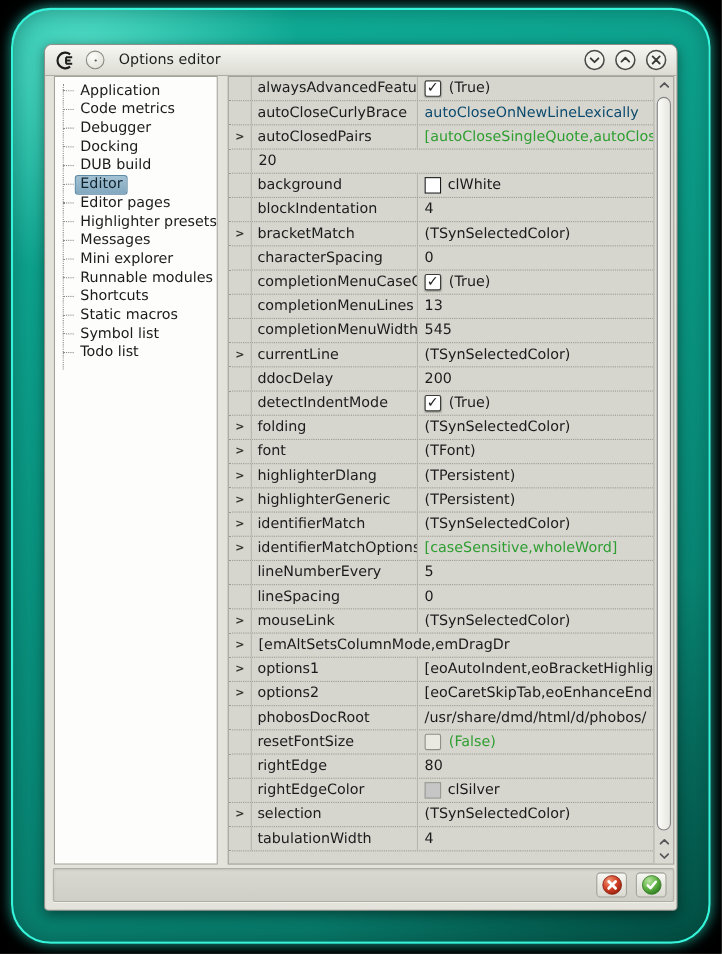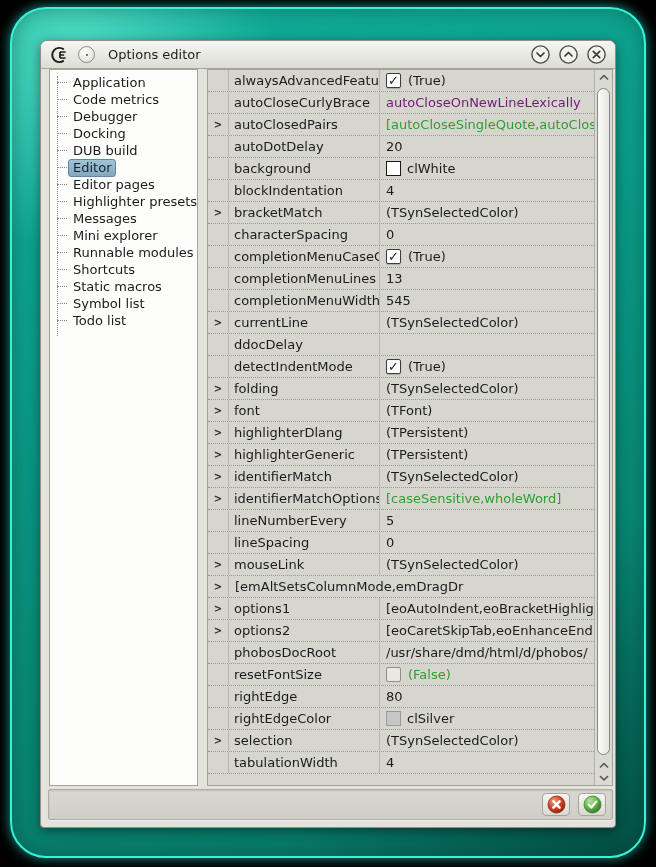--- a/index.html
+++ b/index.html
@@ -138,33 +138,32 @@
           <span class="pname">alwaysAdvancedFeatures</span>
           <span class="pval">
             <span class="cb checked">✓</span>
             <span>(True)</span>
           </span>
         </div>
         <div class="prow">
           <span class="pexp"></span>
           <span class="pname">autoCloseCurlyBrace</span>
           <span class="pval">
-            <span style="color: #701a75;">autoCloseOnNewLineLexically</span>
+            <span style="color: #0c4a6e;">autoCloseOnNewLineLexically</span>
           </span>
         </div>
         <div class="prow">
           <span class="pexp">&gt;</span>
           <span class="pname">autoClosedPairs</span>
           <span class="pval">
             <span style="color: rgb(47, 158, 49);">[autoCloseSingleQuote,autoCloseD</span>
           </span>
         </div>
         <div class="prow">
           <span class="pexp"></span>
-          <span class="pname">autoDotDelay</span>
           <span class="pval">
             <span>20</span>
           </span>
         </div>
         <div class="prow">
           <span class="pexp"></span>
           <span class="pname">background</span>
           <span class="pval">
             <span class="swatch" style="background: rgb(255, 255, 255); border: 1px solid rgb(26, 26, 26);"></span>
             <span>clWhite</span>
@@ -216,20 +215,23 @@
         <div class="prow">
           <span class="pexp">&gt;</span>
           <span class="pname">currentLine</span>
           <span class="pval">
             <span>(TSynSelectedColor)</span>
           </span>
         </div>
         <div class="prow">
           <span class="pexp"></span>
           <span class="pname">ddocDelay</span>
+          <span class="pval">
+            <span>200</span>
+          </span>
         </div>
         <div class="prow">
           <span class="pexp"></span>
           <span class="pname">detectIndentMode</span>
           <span class="pval">
             <span class="cb checked">✓</span>
             <span>(True)</span>
           </span>
         </div>
         <div class="prow">

